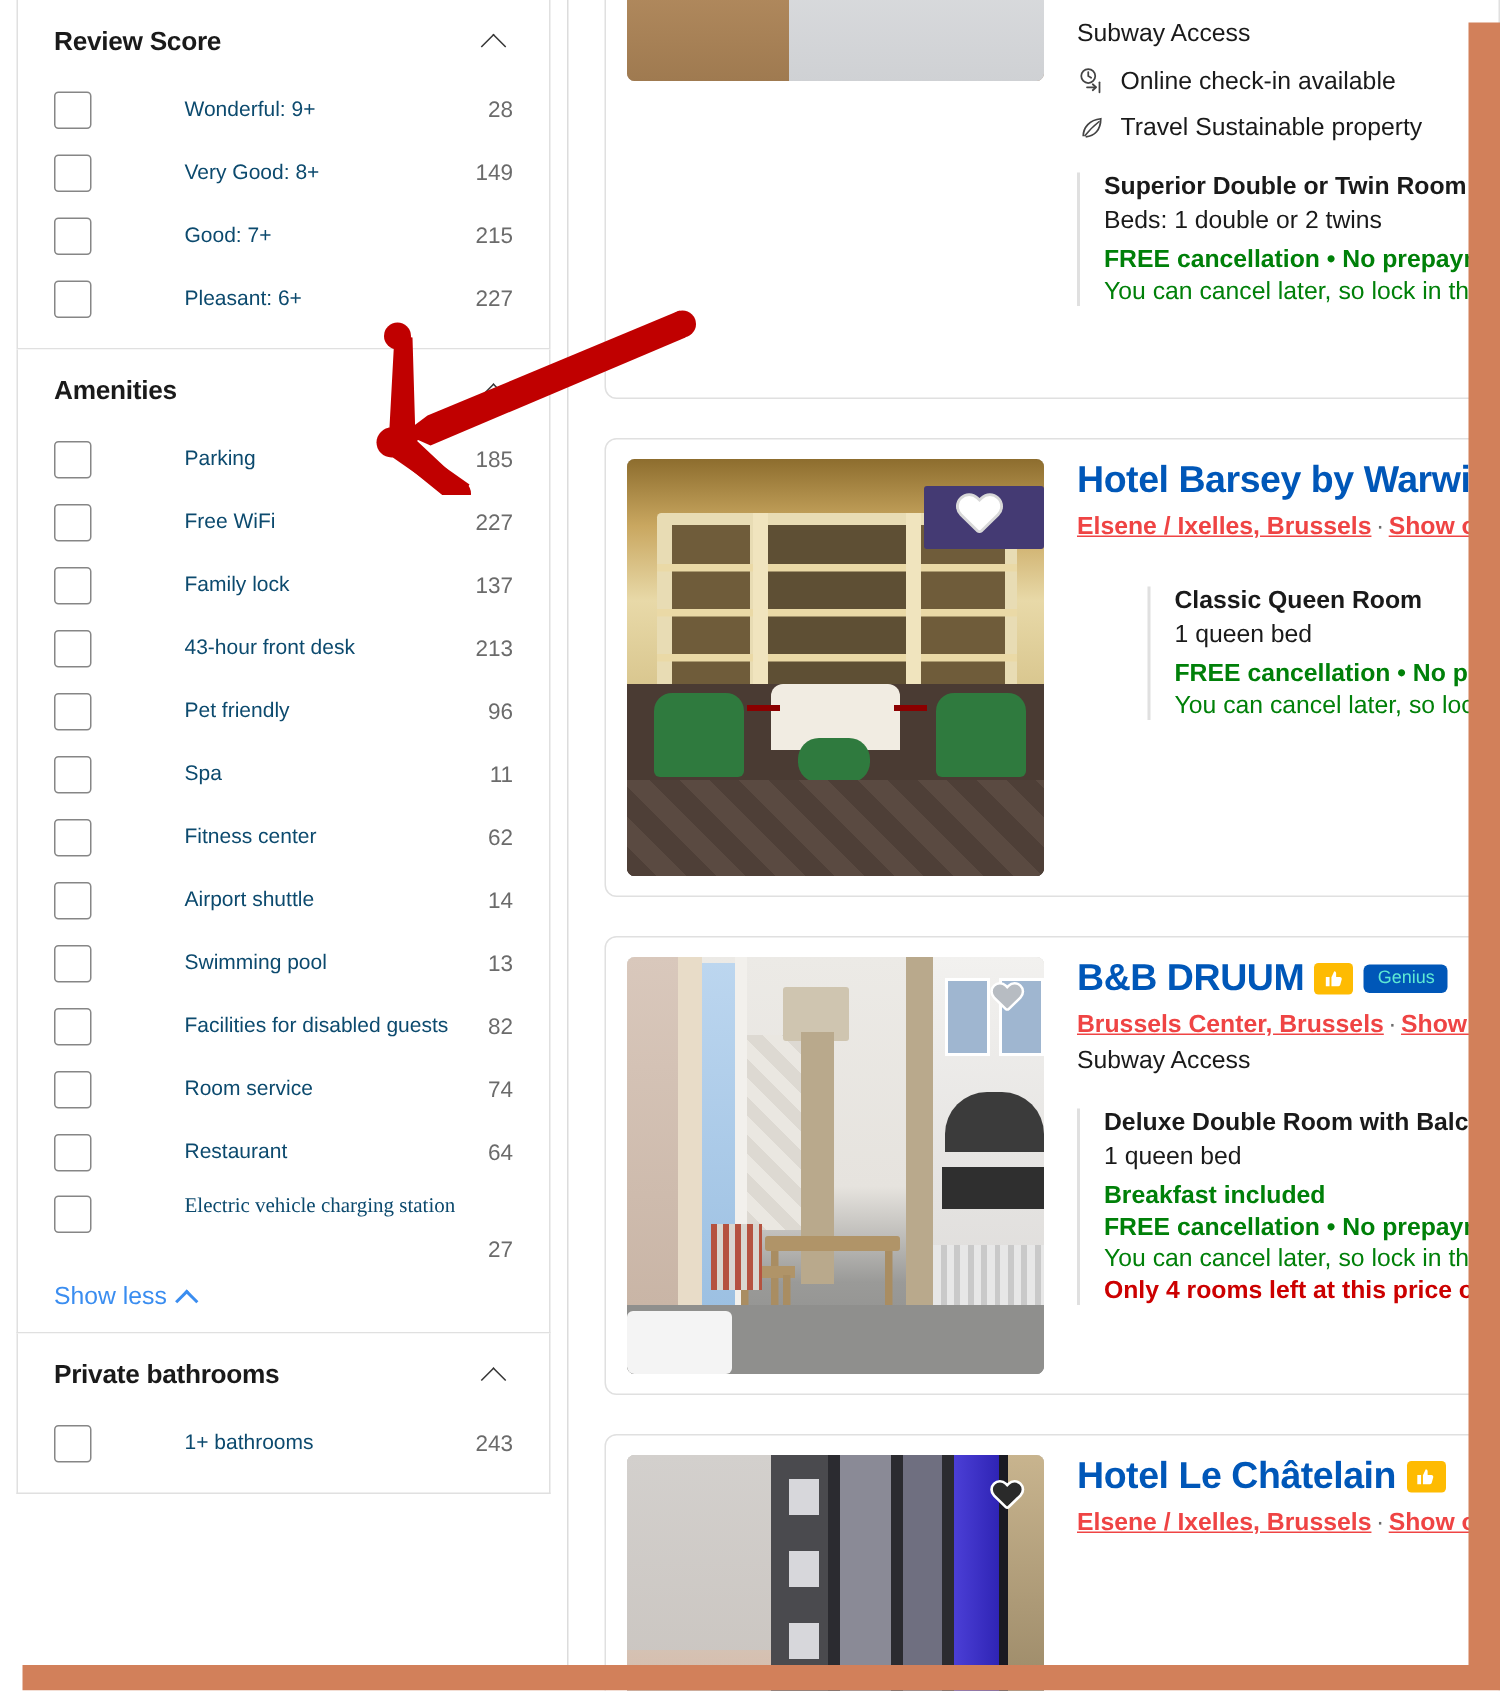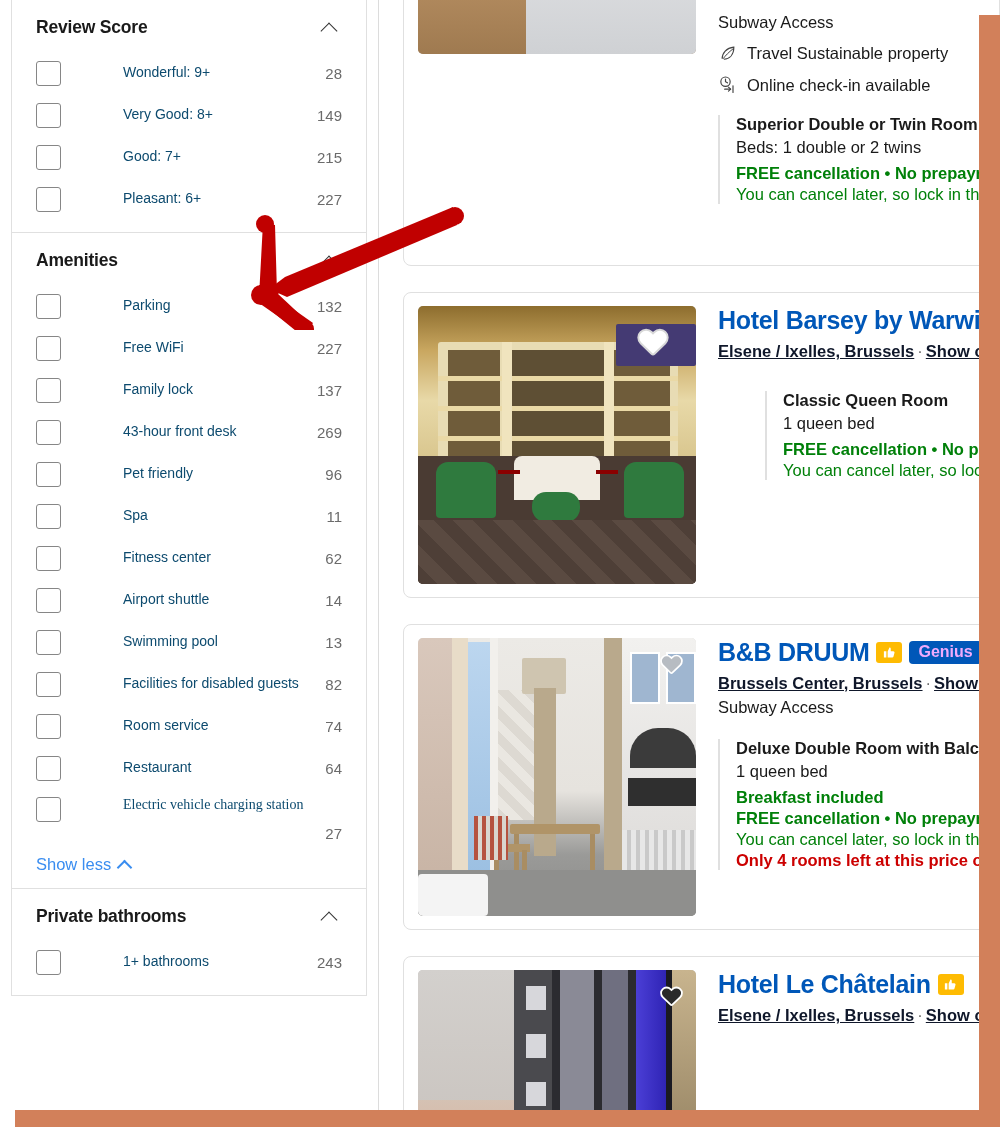--- a/index.html
+++ b/index.html
@@ -101,29 +101,29 @@
     white-space: nowrap; display: flex; align-items: center; gap: 7px;
     line-height: 1.15;
   }
   .badge-thumb {
     display: inline-flex; align-items: center; justify-content: center;
     width: 26px; height: 21px; background: #febb02; border-radius: 3px;
     flex: 0 0 auto;
   }
   .badge-thumb svg { width: 15px; height: 15px; display:block; }
   .badge-genius {
-    background: #0057b8; color: #f0abfc; font-size: 16px; font-weight: bold;
+    background: #0057b8; color: #5eead4; font-size: 12px; font-weight: normal;
     border-radius: 4px; padding: 2px 9px 3px 9px; flex: 0 0 auto;
     letter-spacing: 0px;
   }
   .loc-line {
     margin-top: 7px; font-size: 16.5px; white-space: nowrap;
     color: #0057b8; font-weight: bold;
   }
-  .loc-line a { color: #0f172a; }
+  .loc-line a { color: #ef4444; }
   .loc-dot { color: #6b6b6b; font-weight: normal; padding: 0 3px; text-decoration: none; display:inline-block;}
   .subway { font-size: 16.5px; color: #1a1a1a; margin-top: 5px; white-space: nowrap; }
   .feat-row {
     display: flex; align-items: center; gap: 9px;
     font-size: 16.5px; color: #1a1a1a; margin-top: 11px; white-space: nowrap;
   }
   .feat-row .ic { width: 20px; height: 20px; flex: 0 0 auto; }
   .feat-row .ic svg { width: 20px; height: 20px; display: block; }
   .room-box {
     margin-top: 20px; padding-left: 16px; border-left: 2px solid #e0e0e0;
@@ -203,36 +203,36 @@
 
     <div class="filter-group">
       <div class="group-header">
         <span class="group-title">Amenities</span>
         <span class="chev"></span>
       </div>
 
       <div class="opt-row">
         <span class="cbox"></span>
         <span class="opt-label">Parking</span>
-        <span class="opt-count">132</span>
+        <span class="opt-count">185</span>
       </div>
       <div class="opt-row">
         <span class="cbox"></span>
         <span class="opt-label">Free WiFi</span>
         <span class="opt-count">227</span>
       </div>
       <div class="opt-row">
         <span class="cbox"></span>
         <span class="opt-label">Family lock</span>
         <span class="opt-count">137</span>
       </div>
       <div class="opt-row">
         <span class="cbox"></span>
         <span class="opt-label">43-hour front desk</span>
-        <span class="opt-count">269</span>
+        <span class="opt-count">213</span>
       </div>
       <div class="opt-row">
         <span class="cbox"></span>
         <span class="opt-label">Pet friendly</span>
         <span class="opt-count">96</span>
       </div>
       <div class="opt-row">
         <span class="cbox"></span>
         <span class="opt-label">Spa</span>
         <span class="opt-count">11</span>
@@ -304,40 +304,40 @@
             <div class="ov" style="left:0;top:150px;width:130px;height:128px;background:linear-gradient(180deg,#c49a6c,#9f7a50);"></div>
 
             <div class="ov" style="left:108px;top:120px;width:170px;height:158px;background:linear-gradient(180deg,#e7e8ea,#cfd1d4);border-radius:14px 0 0 0;"></div>
 
           </div>
 
         </div>
         <div class="card-body">
           <div style="height:232px;"></div>
           <div class="subway">Subway Access</div>
-          <div class="feat-row">
-            <span class="ic">
-              <svg viewBox="0 0 24 24" fill="none">
-                  <path d="M5 19C5 12 10 6 19 5C19 14 14 19 7 19.5" stroke="#444" stroke-width="1.4" fill="none"></path>
-                  <path d="M6 19C9 15 13 11 18 7" stroke="#444" stroke-width="1.2"></path>
-                </svg>
-            </span>
-            <span>Travel Sustainable property</span>
-          </div>
           <div class="feat-row" style="margin-top:12px;">
             <span class="ic">
               <svg viewBox="0 0 24 24" fill="none">
                   <circle cx="9" cy="8" r="5.6" stroke="#444" stroke-width="1.4"></circle>
                   <path d="M9 4.8V8L11.3 9.4" stroke="#444" stroke-width="1.4" stroke-linecap="round"></path>
                   <path d="M8 17H15" stroke="#444" stroke-width="1.4" stroke-linecap="round"></path>
                   <path d="M12.6 14.6L15.2 17L12.6 19.4" stroke="#444" stroke-width="1.4" stroke-linecap="round" stroke-linejoin="round"></path>
                   <path d="M18 13V21" stroke="#444" stroke-width="1.4" stroke-linecap="round"></path>
                 </svg>
             </span>
             <span>Online check-in available</span>
+          </div>
+          <div class="feat-row">
+            <span class="ic">
+              <svg viewBox="0 0 24 24" fill="none">
+                  <path d="M5 19C5 12 10 6 19 5C19 14 14 19 7 19.5" stroke="#444" stroke-width="1.4" fill="none"></path>
+                  <path d="M6 19C9 15 13 11 18 7" stroke="#444" stroke-width="1.2"></path>
+                </svg>
+            </span>
+            <span>Travel Sustainable property</span>
           </div>
           <div class="room-box">
             <div class="room-title">Superior Double or Twin Room</div>
             <div class="room-beds">Beds: 1 double or 2 twins</div>
             <div class="room-line green-bold">FREE cancellation • No prepayment needed</div>
             <div class="green-sub" style="font-size:16.5px;">You can cancel later, so lock in this great price today</div>
           </div>
         </div>
       </div>
     </div>

